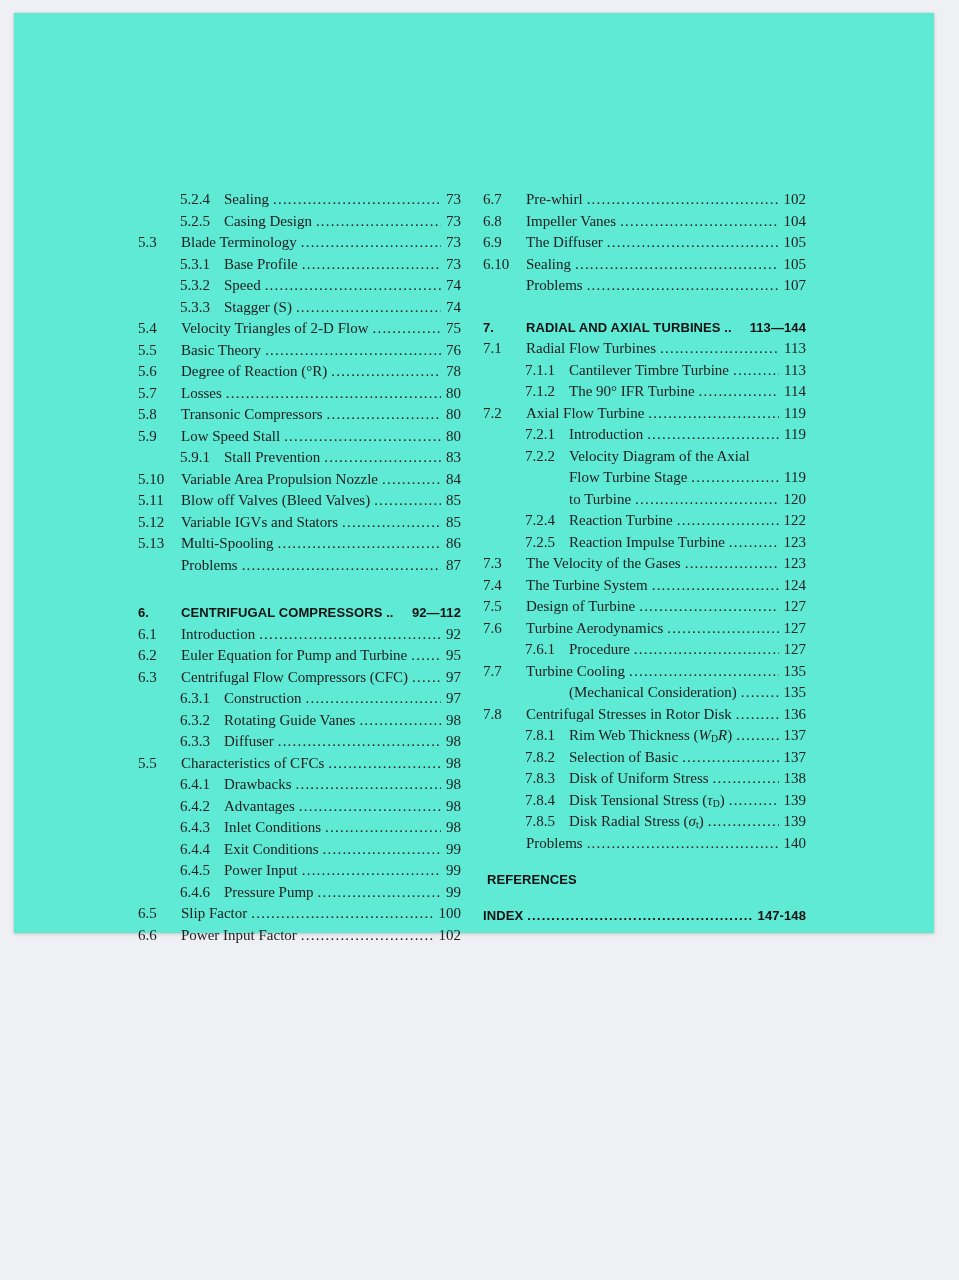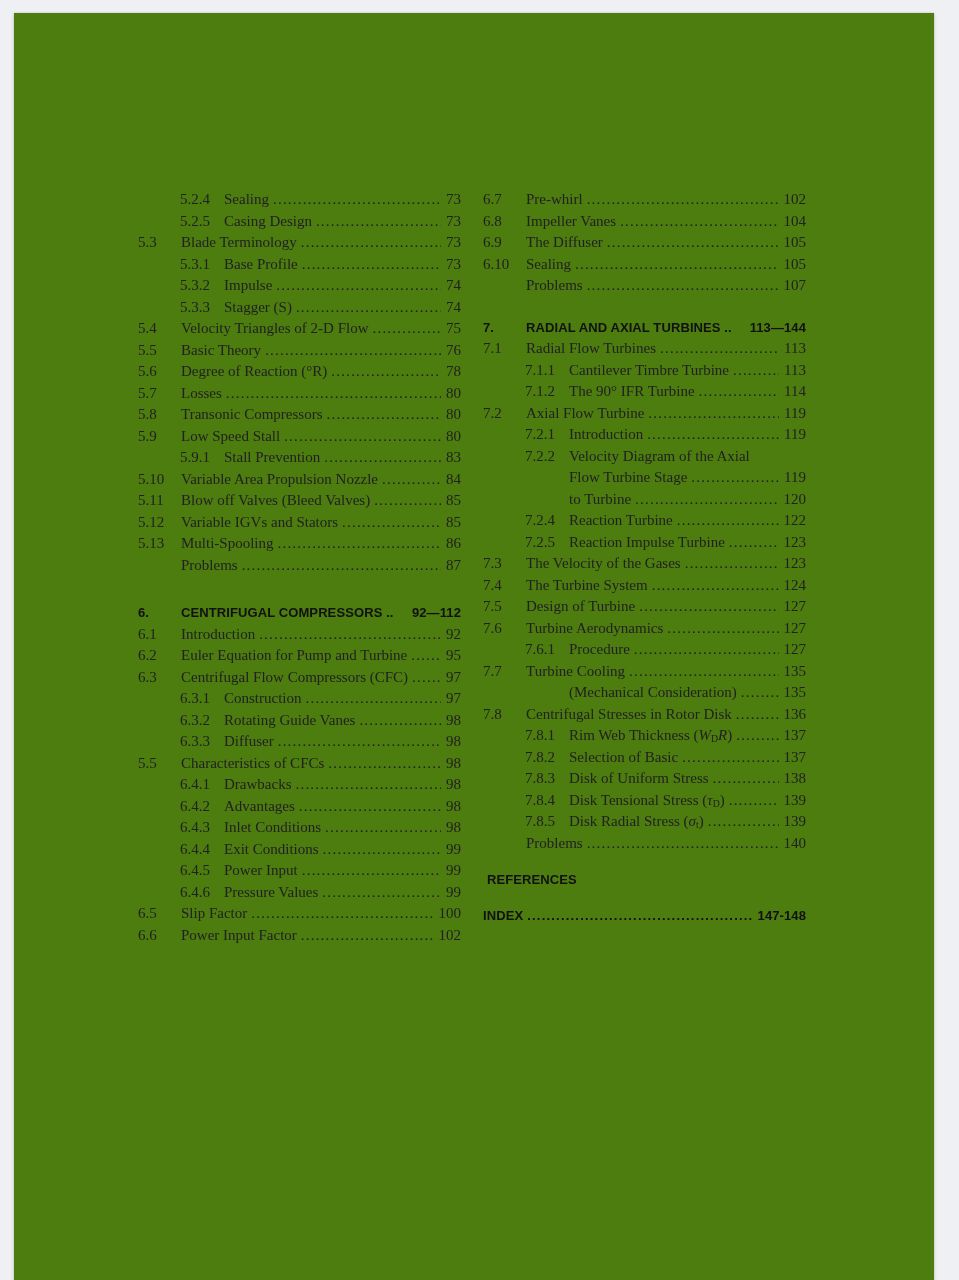--- a/index.html
+++ b/index.html
@@ -14,22 +14,22 @@
     position: relative;
     width: 959px;
     height: 1280px;
     background: #eef0f3;
   }
   .page {
     position: absolute;
     left: 14px;
     top: 13px;
     width: 920px;
-    height: 1267px;
-    background: #4d7c0f;
+    height: 920px;
+    background: #5eead4;
     box-shadow: 0 1px 4px rgba(0,0,0,0.16), 0 0 1px rgba(0,0,0,0.22);
   }
   .toc {
     position: absolute;
     left: 124px;
     top: 176px;
     display: flex;
     gap: 22px;
   }
   .col {
@@ -126,21 +126,21 @@
   </div>
           <div class="row ind2">
     <span class="num">5.3.1</span>
     <span class="title">Base Profile</span>
 
     <span class="leader"><span class="dots">....................................................................................................</span></span>
     <span class="pg">73</span>
   </div>
           <div class="row ind2">
     <span class="num">5.3.2</span>
-    <span class="title">Impulse</span>
+    <span class="title">Speed</span>
 
     <span class="leader"><span class="dots">....................................................................................................</span></span>
     <span class="pg">74</span>
   </div>
           <div class="row ind2">
     <span class="num">5.3.3</span>
     <span class="title">Stagger (S)</span>
 
     <span class="leader"><span class="dots">....................................................................................................</span></span>
     <span class="pg">74</span>
@@ -315,21 +315,21 @@
   </div>
           <div class="row ind2">
     <span class="num">6.4.5</span>
     <span class="title">Power Input</span>
 
     <span class="leader"><span class="dots">....................................................................................................</span></span>
     <span class="pg">99</span>
   </div>
           <div class="row ind2">
     <span class="num">6.4.6</span>
-    <span class="title">Pressure Values</span>
+    <span class="title">Pressure Pump</span>
 
     <span class="leader"><span class="dots">....................................................................................................</span></span>
     <span class="pg">99</span>
   </div>
           <div class="row ind1">
     <span class="num">6.5</span>
     <span class="title">Slip Factor</span>
 
     <span class="leader"><span class="dots">....................................................................................................</span></span>
     <span class="pg">100</span>

